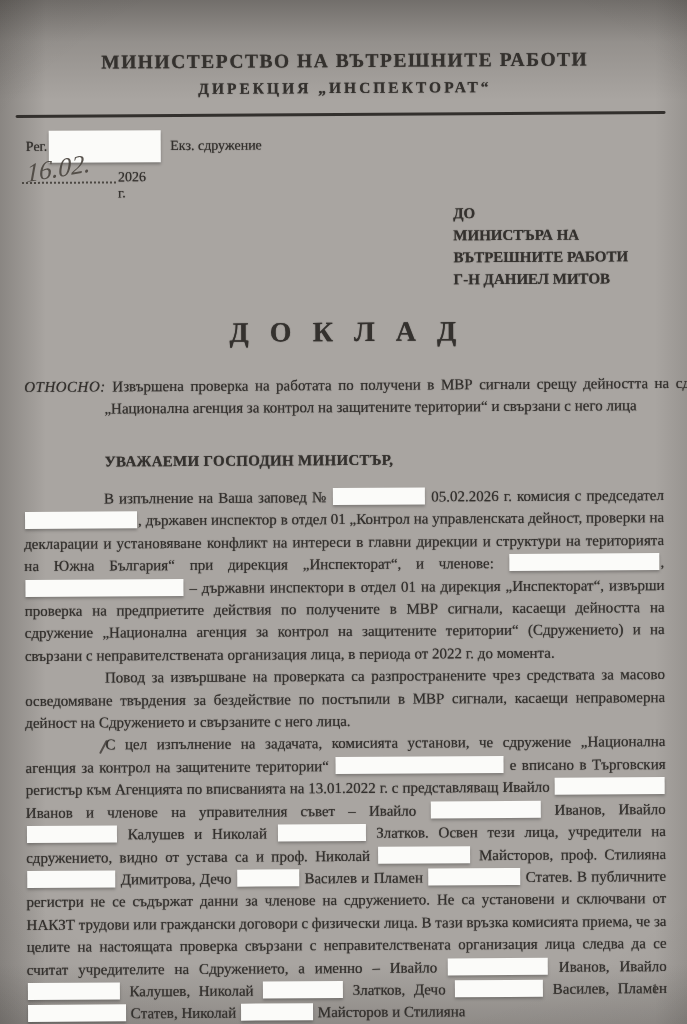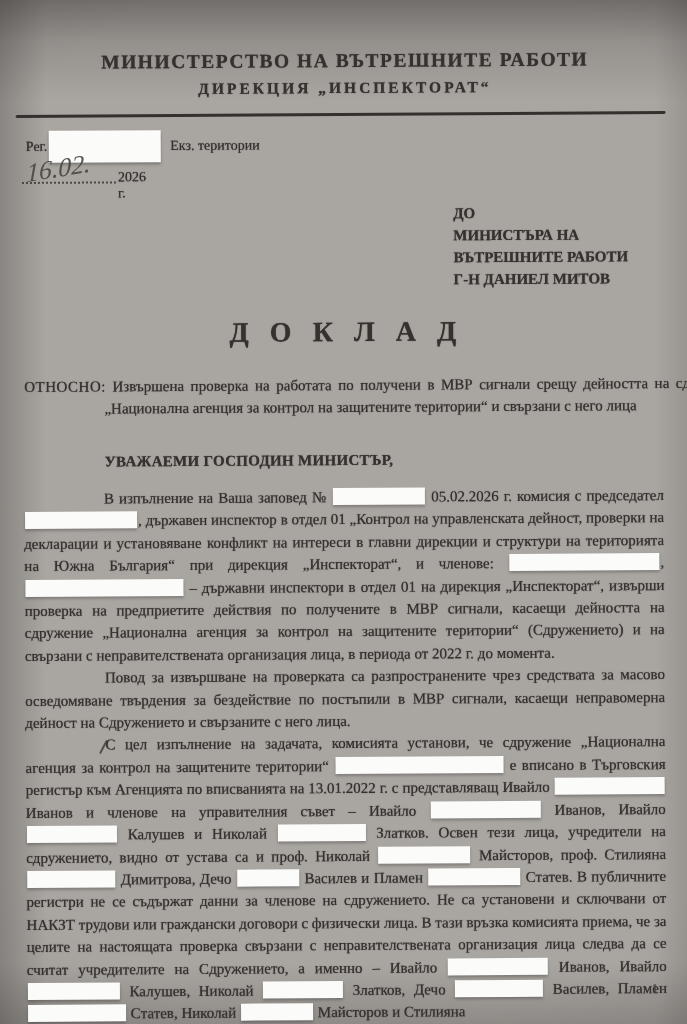--- a/index.html
+++ b/index.html
@@ -40,21 +40,21 @@
   .date-year{position:absolute;left:96px;top:8px;}
 
   
   .addr{position:absolute;top:203px;left:455px;font-size:15px;font-weight:bold;line-height:22px;}
 
   
   .doc-title{position:absolute;top:316px;left:0;width:100%;text-align:center;font-size:28px;font-weight:bold;letter-spacing:7px;}
 
   
   .subject{position:absolute;top:374px;left:25px;width:640px;font-size:15px;line-height:22px;text-align:justify;padding-left:80px;text-indent:-80px;}
-  .subject-label{letter-spacing:0.5px;}
+  .subject-label{letter-spacing:0.5px;font-style:italic;}
 
   
   .salutation{position:absolute;top:452px;left:105px;font-size:15px;font-weight:bold;letter-spacing:0.3px;}
 
   
   .body-text{position:absolute;top:486px;left:24px;width:640px;font-size:15px;line-height:22.4px;text-align:justify;}
   .body-para{margin:0;text-indent:80px;}
   .redaction{display:inline-block;height:17px;background:#fbfbf9;box-shadow:0 2px 3px rgba(0,0,0,0.25);vertical-align:text-bottom;margin:0 1px;}
 
   .ink-mark{position:absolute;top:738px;left:101px;width:2px;height:15px;background:#3e3a36;transform:rotate(28deg);border-radius:1px;opacity:0.8;}
@@ -69,21 +69,21 @@
 
     <div class="hdr txt">
       <div class="hdr-ministry">МИНИСТЕРСТВО НА ВЪТРЕШНИТЕ РАБОТИ</div>
       <div class="hdr-directorate">ДИРЕКЦИЯ „ИНСПЕКТОРАТ“</div>
     </div>
     <div class="hdr-rule"></div>
 
     <div class="reg-row txt">
       <span>Рег.</span>
       <span class="reg-box"></span>
-      <span class="reg-copy">Екз. територии</span>
+      <span class="reg-copy">Екз. сдружение</span>
     </div>
 
     <div class="date-row">
       <span class="date-hand">16.02.</span>
       <span class="date-dots"></span>
       <span class="date-year txt">2026 г.</span>
     </div>
 
     <div class="addr txt">
       <div>ДО</div>

